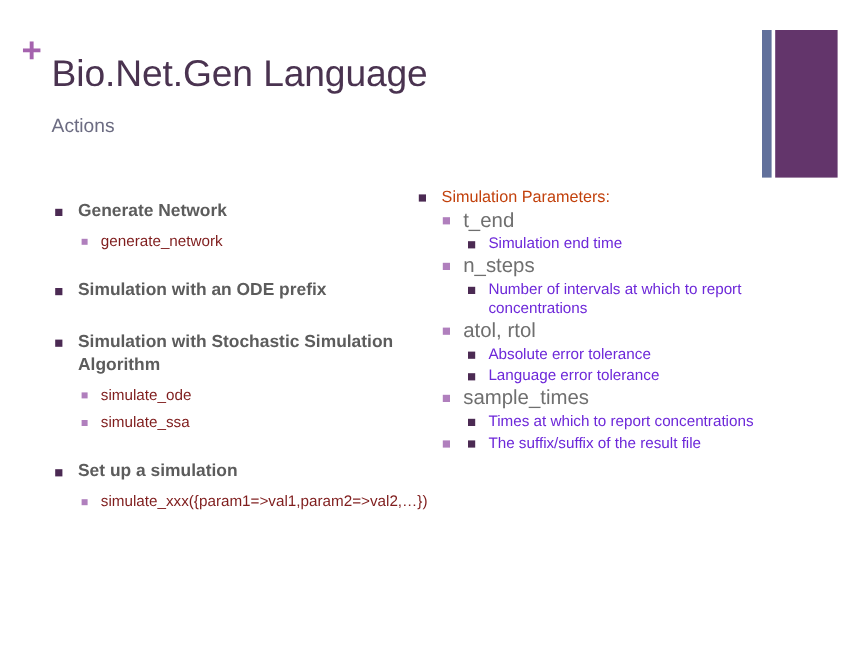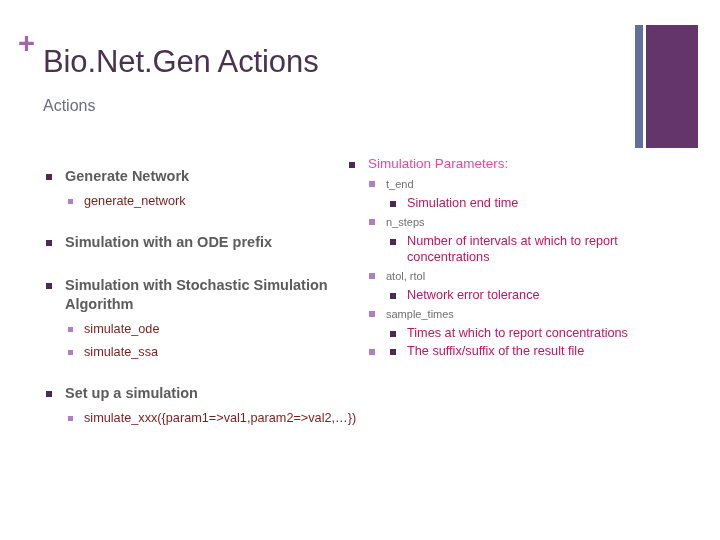--- a/index.html
+++ b/index.html
@@ -128,58 +128,58 @@
   
   .R .r1 > .bullet {
     left: 0px; top: 7px;
     width: 6px; height: 6px;
     background: #4b2a53;
   }
   .R .r1 > .btxt {
     margin-left: 19px;
     font-size: 13.5px;
     line-height: 18px;
-    color: #ec4899;
+    color: #c2410c;
   }
   .R .r2 > .bullet {
     left: 20px; top: 6px;
     width: 6px; height: 6px;
     background: #b07fbd;
   }
   .R .r2 > .btxt {
     margin-left: 37px;
-    font-size: 11px;
+    font-size: 17px;
     line-height: 18px;
     color: #6f6f6f;
   }
   .R .r3 > .bullet {
     left: 41px; top: 6px;
     width: 6px; height: 6px;
     background: #4b2a53;
   }
   .R .r3 > .btxt {
     margin-left: 58px;
     font-size: 12.7px;
     line-height: 16px;
-    color: #be185d;
+    color: #6d28d9;
   }
   .R li { margin-top: 2px; }
   .R li:first-child { margin-top: 0; }
 </style>
 </head>
 <body>
 
 <div class="slide">
 
   <div class="deco-bar-thin"></div>
   <div class="deco-bar-wide"></div>
 
   <div class="plus-mark">+</div>
 
-  <div class="title">Bio.Net.Gen Actions</div>
+  <div class="title">Bio.Net.Gen Language</div>
   <div class="subtitle">Actions</div>
 
   <div class="col col-left">
     <ul class="lvl L" id="left-list">
         <li class="item l1 l1">
           <span class="bullet"></span>
           <span class="btxt">Generate Network</span>
         </li>
         <li class="item l2 l2">
           <span class="bullet"></span>
@@ -233,24 +233,25 @@
         <li class="item r3 l3">
           <span class="bullet"></span>
           <span class="btxt">Number of intervals at which to report concentrations</span>
         </li>
         <li class="item r2 l2">
           <span class="bullet"></span>
           <span class="btxt">atol, rtol</span>
         </li>
         <li class="item r3 l3">
           <span class="bullet"></span>
-        </li>
-        <li class="item r3 l3">
-          <span class="bullet"></span>
-          <span class="btxt">Network error tolerance</span>
+          <span class="btxt">Absolute error tolerance</span>
+        </li>
+        <li class="item r3 l3">
+          <span class="bullet"></span>
+          <span class="btxt">Language error tolerance</span>
         </li>
         <li class="item r2 l2">
           <span class="bullet"></span>
           <span class="btxt">sample_times</span>
         </li>
         <li class="item r3 l3">
           <span class="bullet"></span>
           <span class="btxt">Times at which to report concentrations</span>
         </li>
         <li class="item r2 l2">

